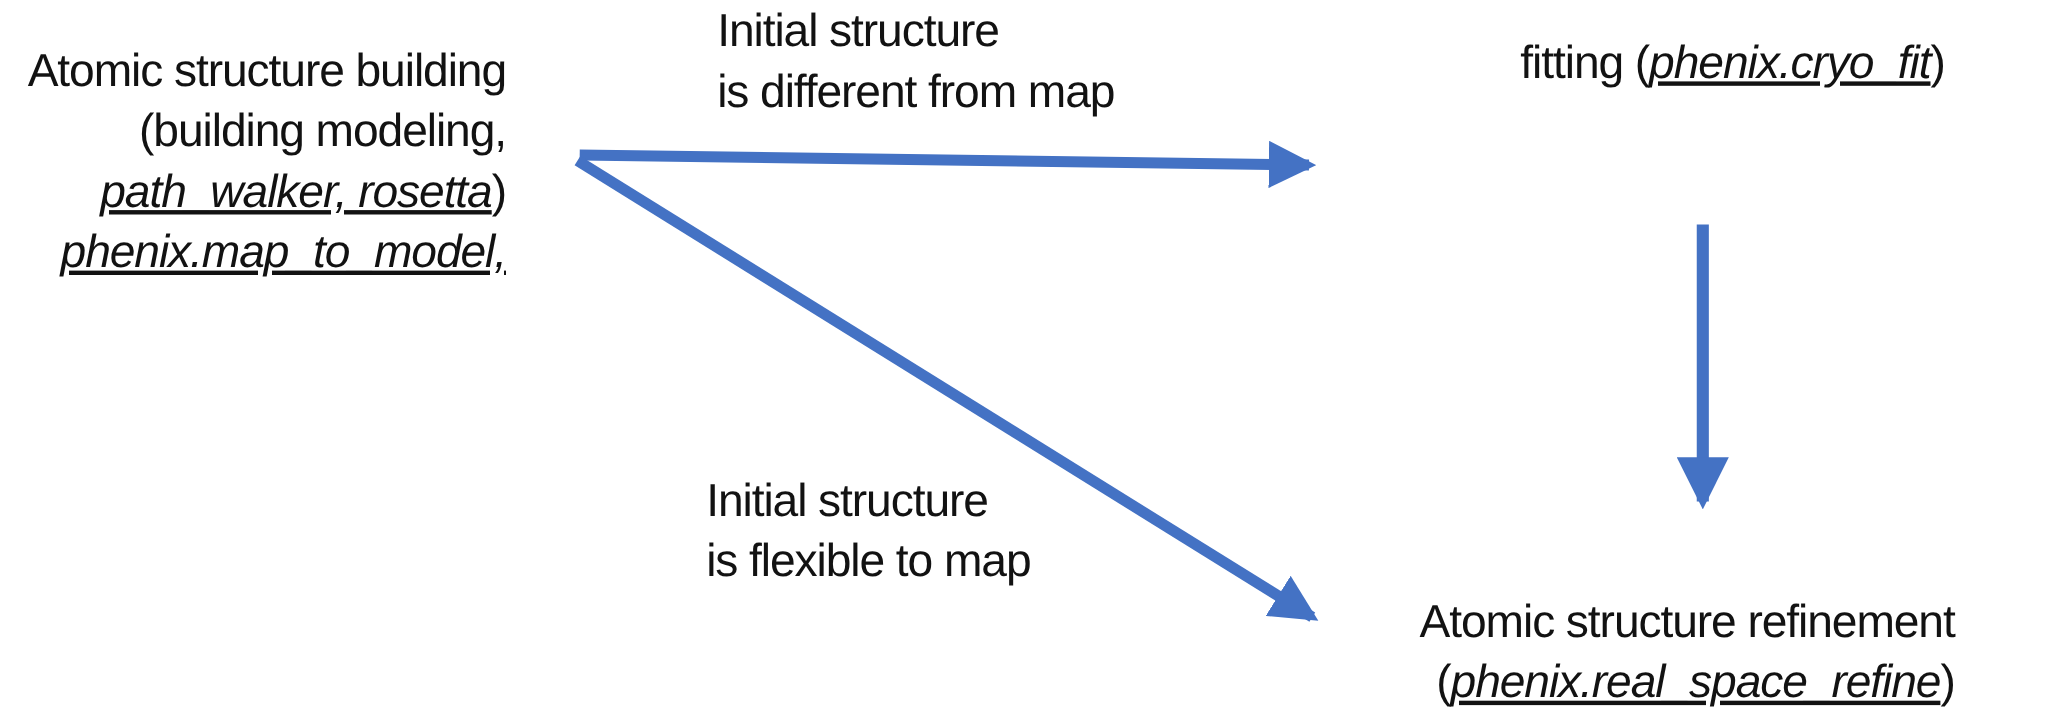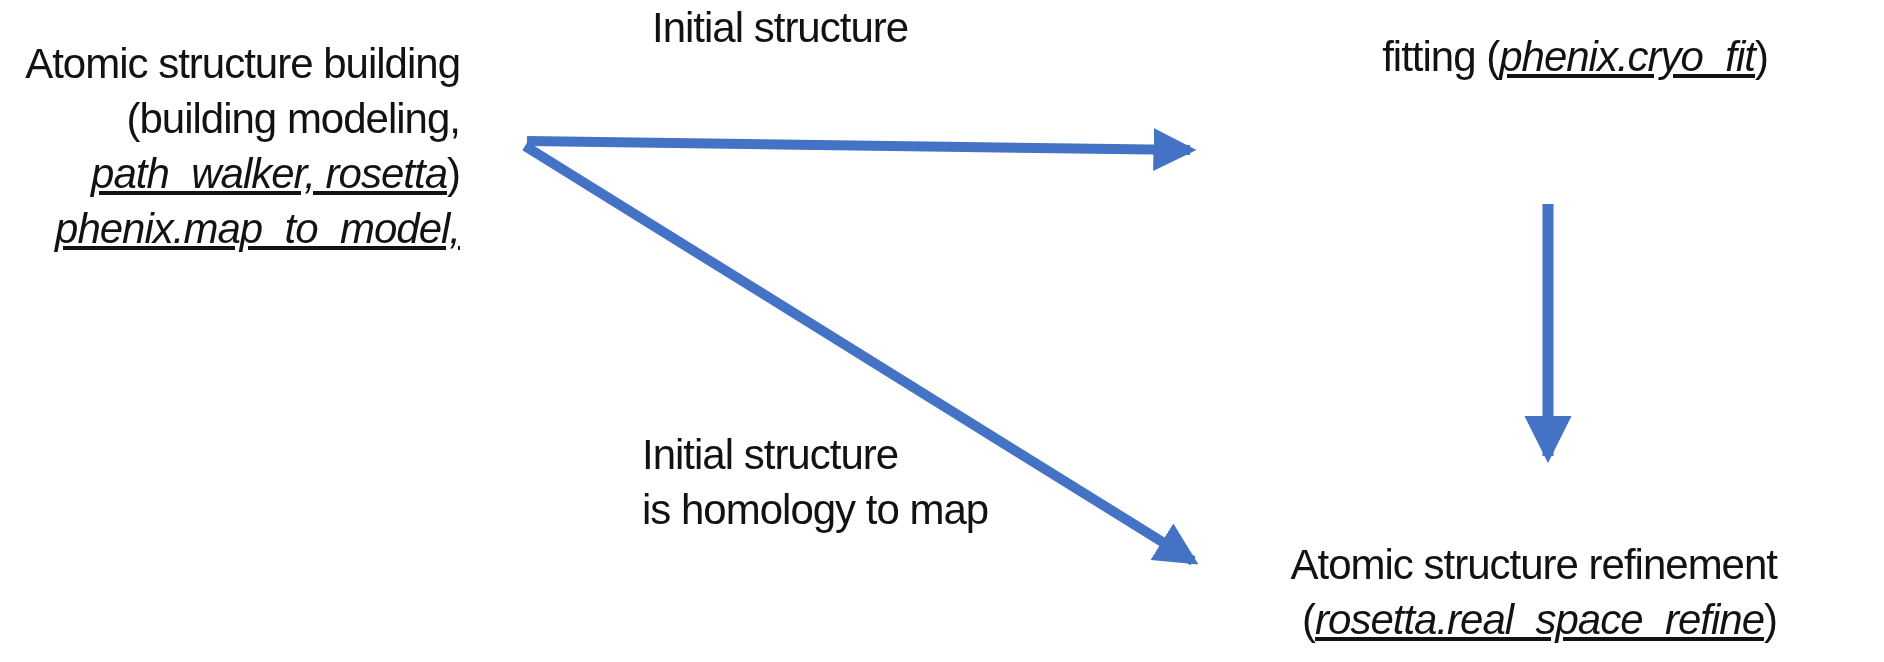--- a/index.html
+++ b/index.html
@@ -55,29 +55,30 @@
 
   <div class="txt center" style="left:0px; top:36px; width:460px;">
     <div class="line">Atomic structure building</div>
     <div class="line">(building modeling,</div>
     <div class="line"><span class="italic">path_walker, rosetta</span><span>)</span></div>
     <div class="line italic">phenix.map_to_model,</div>
   </div>
 
   <div class="txt" style="left:652px; top:0px;">
     <div class="line">Initial structure</div>
+    <div class="line">is different from map</div>
   </div>
 
   <div class="txt center" style="left:1268px; top:29px; width:500px;">
     <div class="line"><span>fitting (</span><span class="italic">phenix.cryo_fit</span><span>)</span></div>
   </div>
 
   <div class="txt" style="left:642px; top:427px;">
     <div class="line">Initial structure</div>
-    <div class="line">is homology to map</div>
+    <div class="line">is flexible to map</div>
   </div>
 
   <div class="txt center" style="left:1277px; top:537px; width:500px;">
     <div class="line">Atomic structure refinement</div>
-    <div class="line"><span>(</span><span class="italic">rosetta.real_space_refine</span><span>)</span></div>
+    <div class="line"><span>(</span><span class="italic">phenix.real_space_refine</span><span>)</span></div>
   </div>
 
 </div>
 
 </body></html>

